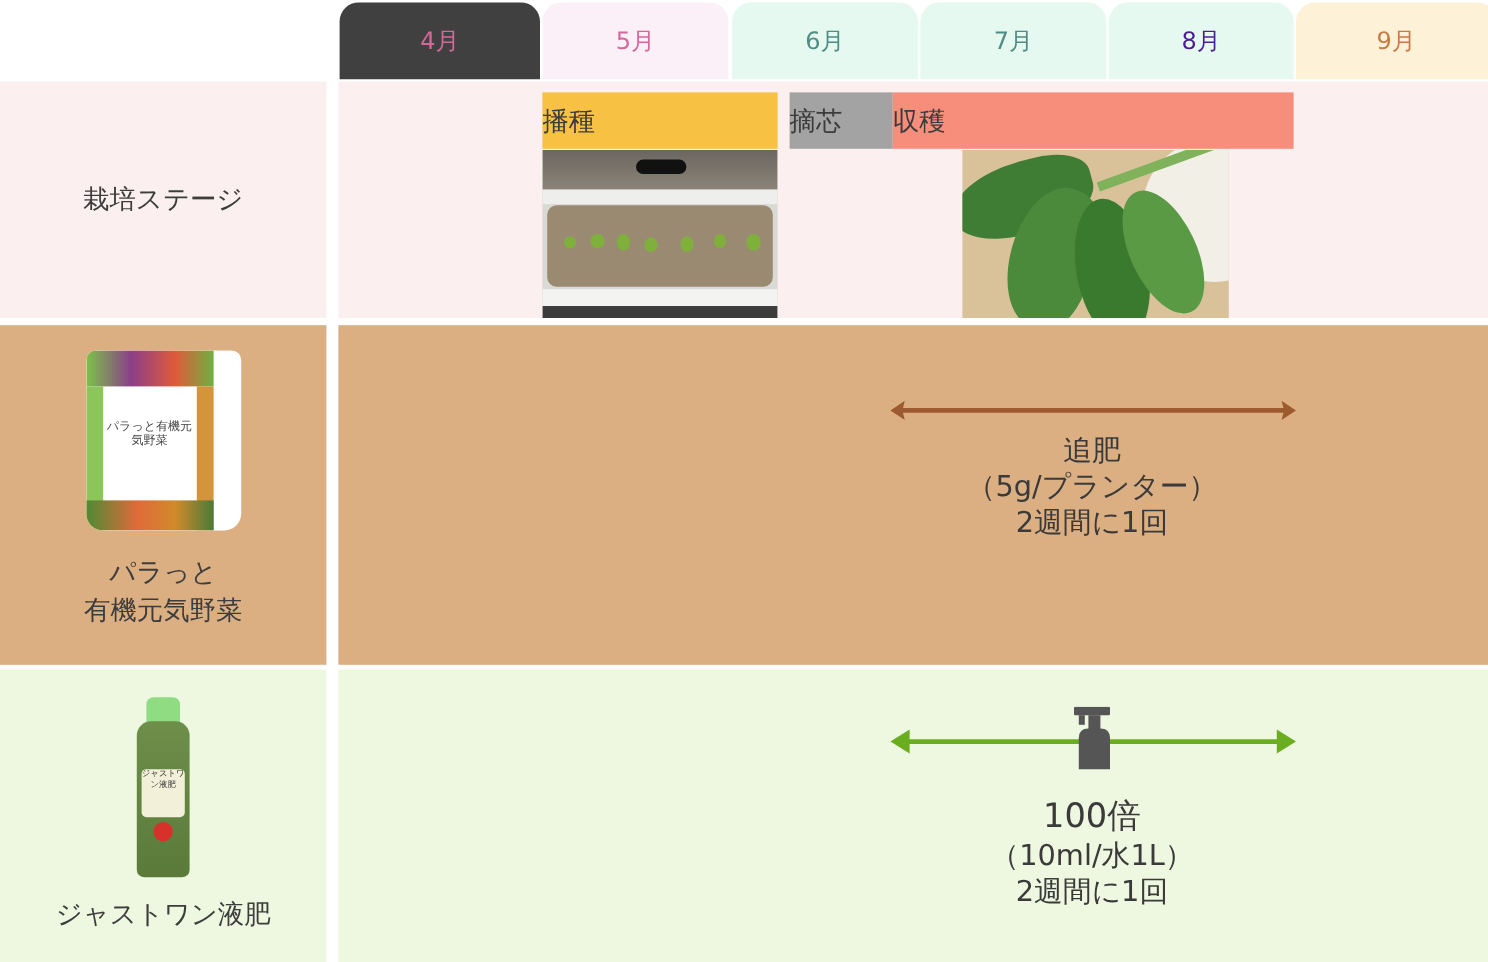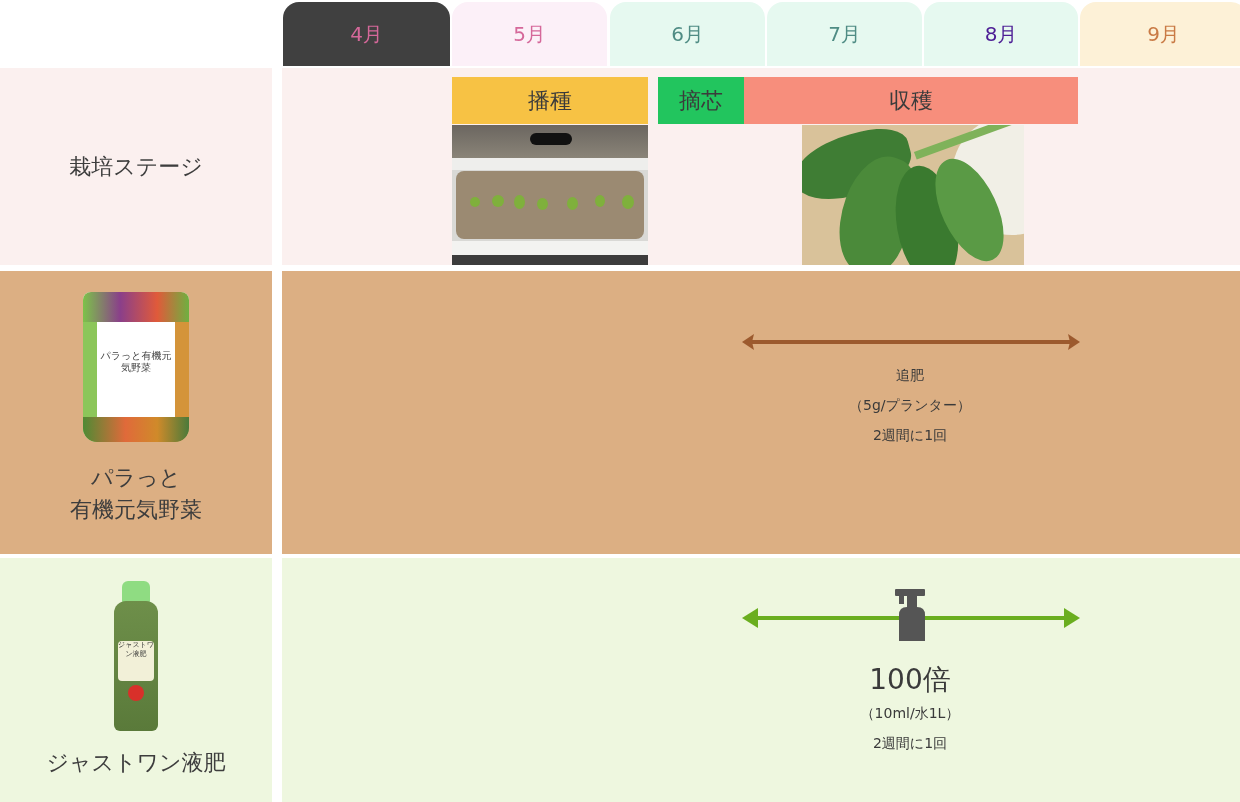--- a/index.html
+++ b/index.html
@@ -3,24 +3,24 @@
 <meta charset="utf-8">
 <style>
   html, body { margin:0; padding:0; }
   body { width:1240px; height:802px; background:#ffffff; position:relative; overflow:hidden;
          font-family:"DejaVu Sans", "Liberation Sans", sans-serif; color:#3a3a3a; }
   .abs { position:absolute; box-sizing:border-box; }
   .tab { top:2px; height:64px; border-radius:16px 16px 0 0; display:flex; align-items:center; justify-content:center;
          font-size:20px; }
   .rowlabel { left:0; width:272px; display:flex; flex-direction:column; align-items:center; justify-content:center; text-align:center; font-size:22px; color:#3d3d3d; line-height:1.45; }
   .rowbody { left:282px; width:958px; }
-  .bar { display:flex; align-items:center; justify-content:center; font-size:22px; color:#3b3b3b; }
+  .bar { display:flex; align-items:center; font-size:22px; color:#3b3b3b; }
   .info { display:flex; flex-direction:column; align-items:center; text-align:center; color:#3a3a3a; }
   .big { font-size:28px; line-height:36px; }
-  .small { font-size:14px; line-height:30px; }
+  .small { font-size:24px; line-height:30px; }
 </style>
 </head>
 <body>
 
 <div class="abs tab" style="left: 283px; width: 167px; background: #404040; color: rgb(213, 104, 154);">
     <span>4月</span>
   </div>
 <div class="abs tab" style="left: 452px; width: 155px; background: rgb(252, 240, 248); color: rgb(213, 104, 154);">
     <span>5月</span>
   </div>
@@ -38,21 +38,21 @@
   </div>
 
 <div class="abs rowlabel" style="top:68px;height:197px;background:#fbf0ef;">
   <span>栽培ステージ</span>
 </div>
 <div class="abs rowbody" style="top:68px;height:197px;background:#fbf0ef;"></div>
 
 <div class="abs bar" style="left:452px;top:77px;width:196px;height:47px;background:#f7c244;">
   <span>播種</span>
 </div>
-<div class="abs bar" style="left:658px;top:77px;width:86px;height:47px;background:#22c55e;">
+<div class="abs bar" style="left:658px;top:77px;width:86px;height:47px;background:#a3a3a3;">
   <span>摘芯</span>
 </div>
 <div class="abs bar" style="left:744px;top:77px;width:334px;height:47px;background:#f78e7c;">
   <span>収穫</span>
 </div>
 
 <div class="abs" style="left:452px;top:125px;width:196px;height:140px;background:#d9d9d6;overflow:hidden;">
   <div class="abs" style="left:0;top:0;width:196px;height:33px;background:linear-gradient(#6b6660,#8a8478);"></div>
   <div class="abs" style="left:78px;top:8px;width:42px;height:12px;background:#111;border-radius:6px;"></div>
   <div class="abs" style="left:0;top:33px;width:196px;height:12px;background:#eeeeec;"></div>
@@ -71,21 +71,21 @@
 <div class="abs" style="left:802px;top:125px;width:222px;height:140px;background:#d9c29a;overflow:hidden;">
   <div class="abs" style="left:150px;top:-10px;width:120px;height:120px;background:#f1efe6;border-radius:50%;"></div>
   <div class="abs" style="left:-10px;top:10px;width:120px;height:60px;background:#3f7d34;border-radius:60% 40% 50% 50%;transform:rotate(-15deg);"></div>
   <div class="abs" style="left:40px;top:30px;width:70px;height:120px;background:#4b8a3a;border-radius:50% 50% 40% 60%;transform:rotate(20deg);"></div>
   <div class="abs" style="left:95px;top:40px;width:60px;height:120px;background:#3a7a2f;border-radius:50%;transform:rotate(-10deg);"></div>
   <div class="abs" style="left:140px;top:30px;width:55px;height:110px;background:#5a9a45;border-radius:50%;transform:rotate(-25deg);"></div>
   <div class="abs" style="left:110px;top:8px;width:110px;height:8px;background:#7fb25a;transform:rotate(-20deg);"></div>
 </div>
 
 <div class="abs rowlabel" style="top:271px;height:283px;background:#dcaf83;">
-  <div style="width:106px;height:150px;margin-top:-8px;margin-bottom:20px;background:#ffffff;border-radius:8px 8px 14px 14px;position:relative;overflow:hidden;">
+  <div style="width:106px;height:150px;margin-top:-8px;margin-bottom:20px;background:#ffffff;border-radius:8px 8px 14px 14px;position:relative;overflow:hidden;padding-left:23px;">
     <div style="position:absolute;left:0;top:0;width:106px;height:30px;background:linear-gradient(90deg,#7cc24a,#8a3f8a 35%,#e05a3a 70%,#6fb040);"></div>
     <div style="position:absolute;left:0;top:30px;width:14px;height:120px;background:#8cc65a;"></div>
     <div style="position:absolute;left:92px;top:30px;width:14px;height:120px;background:#d4943a;"></div>
     <div style="position:absolute;left:14px;top:58px;width:78px;font-size:10px;line-height:12px;text-align:center;color:#444;">パラっと有機元気野菜</div>
     <div style="position:absolute;left:0;top:125px;width:106px;height:25px;background:linear-gradient(90deg,#4f8a34,#e06a3a 40%,#d08a2a 70%,#4a7a3a);"></div>
   </div>
   <span>パラっと</span>
   <span>有機元気野菜</span>
 </div>
 <div class="abs rowbody" style="top:271px;height:283px;background:#dcaf83;"></div>

